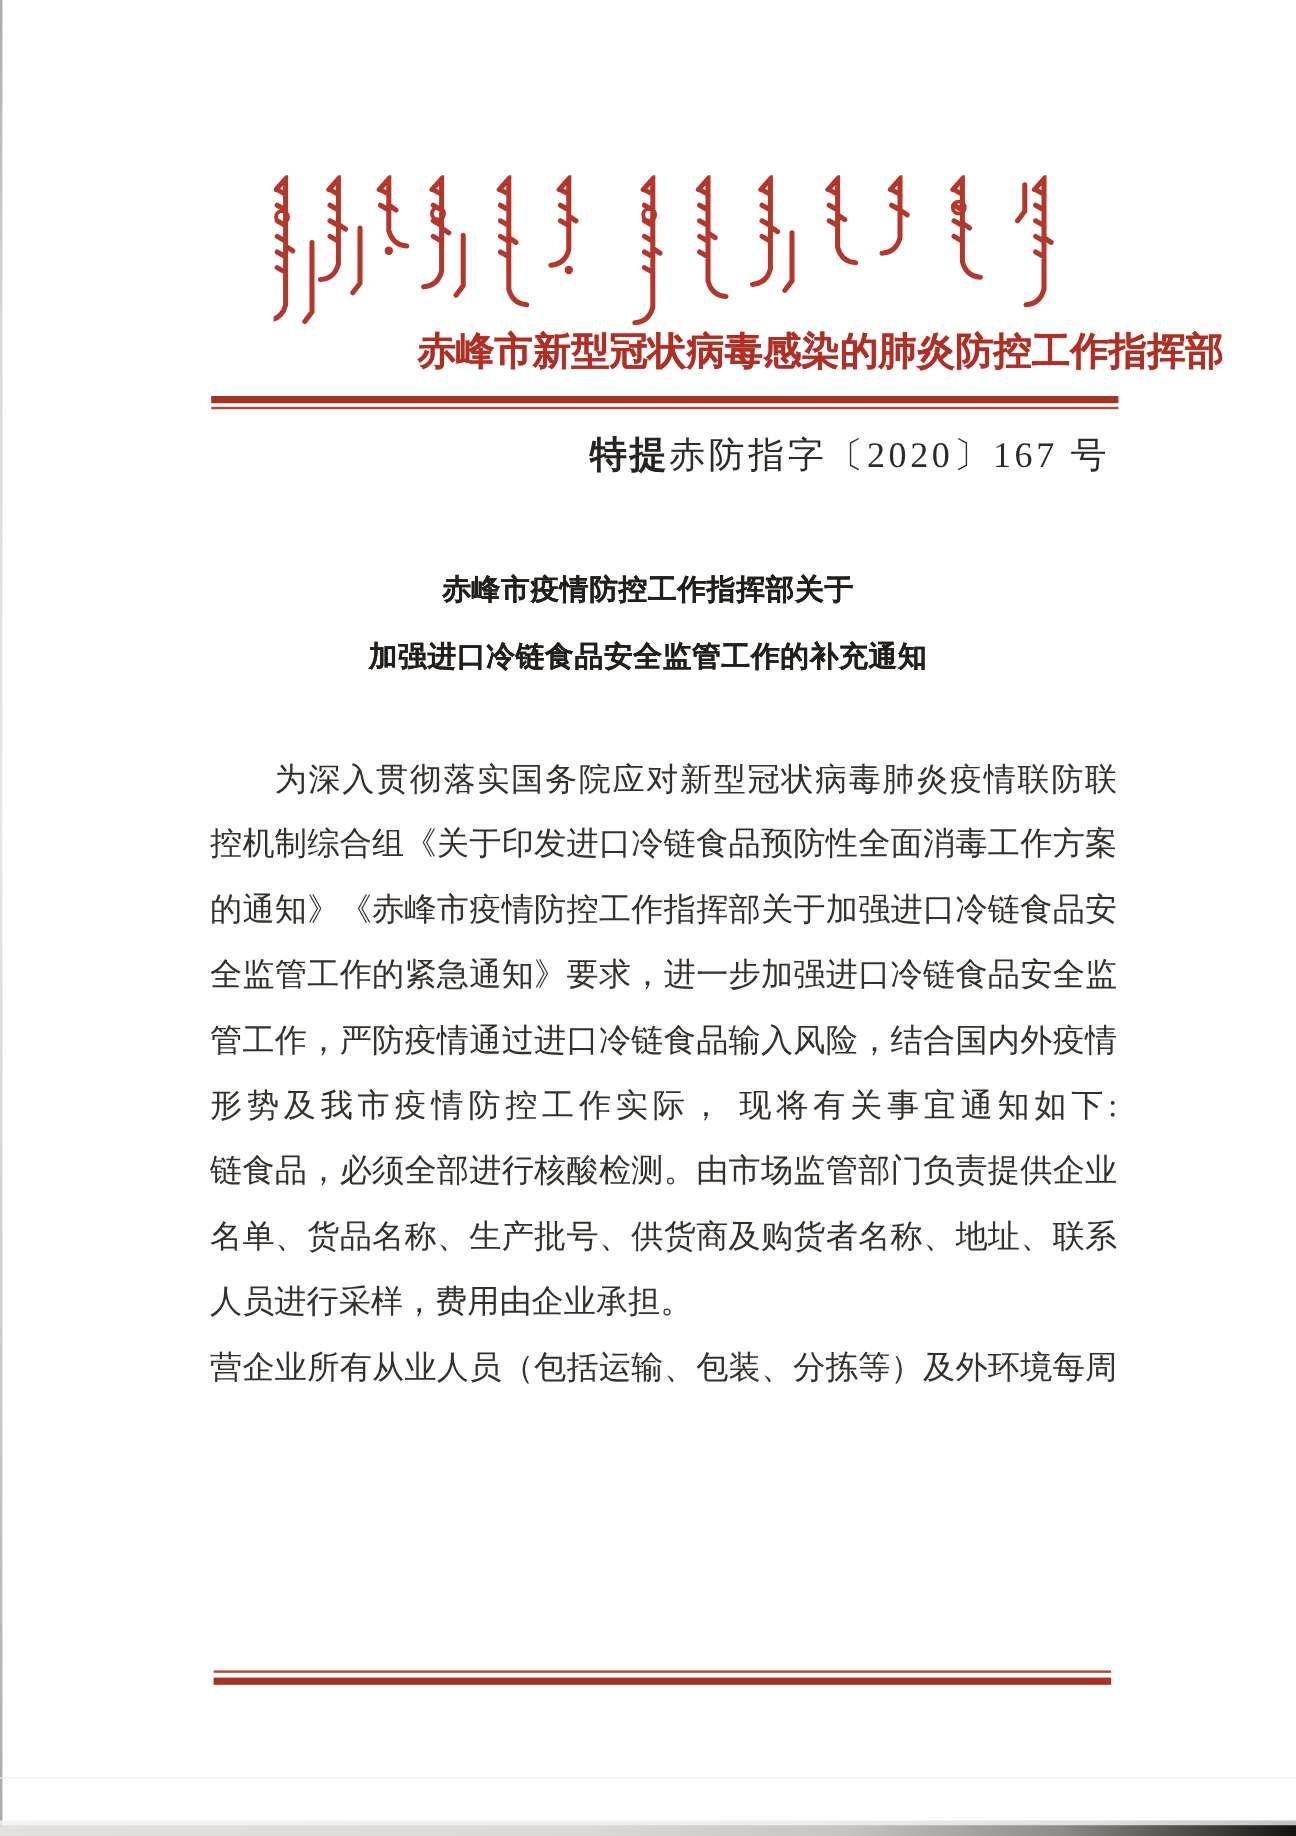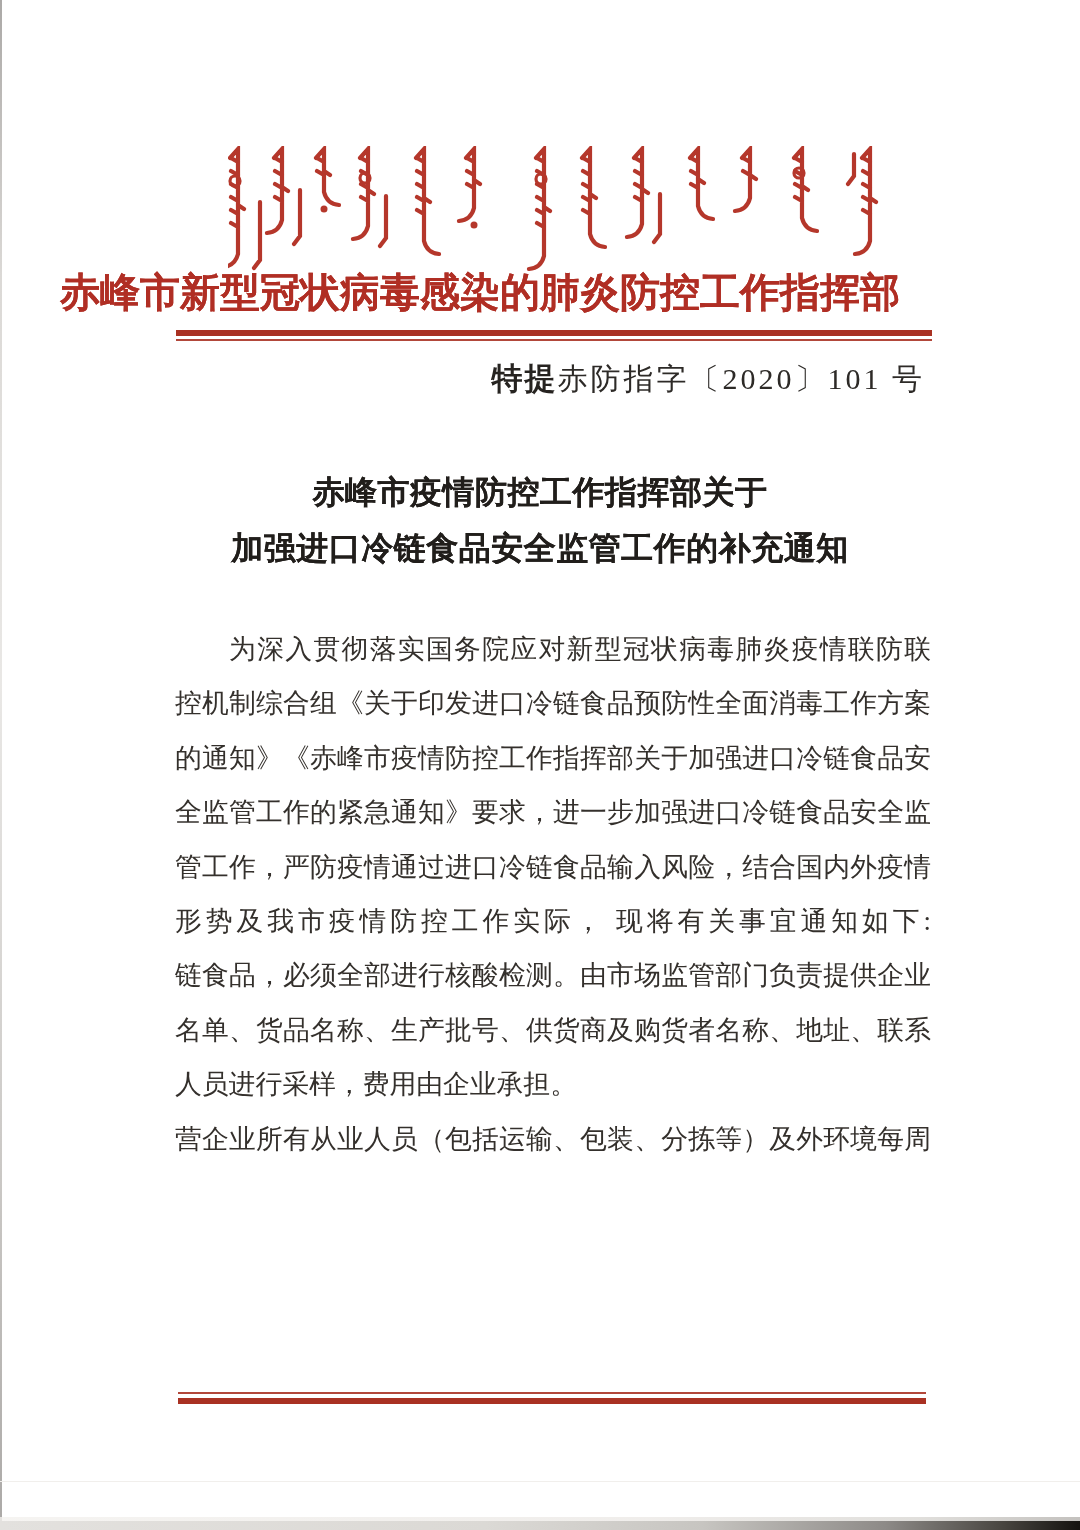--- a/index.html
+++ b/index.html
@@ -20,24 +20,24 @@
   .scan-line{position:absolute;left:0;width:100%;height:1px;background:#f1efec;}
   .edge-bottom{position:absolute;left:0;bottom:0;width:100%;height:9px;
     background:linear-gradient(to right,#e3e1de 0%,#dbd9d5 45%,#c7c5c1 65%,#8d8a87 82%,#47443f 93%,#14120f 100%);}
   .edge-bottom-soft{position:absolute;left:0;bottom:9px;width:100%;height:4px;
     background:linear-gradient(to right,#f3f1ee 0%,#ece9e6 60%,#d9d7d3 85%,#b5b2ae 100%);opacity:.8;}
 
   
   .mongolian{position:absolute;left:228px;top:146px;}
   .org-name{
     position:absolute;left:60px;right:60px;top:272px;
-    text-align:left;
+    text-align:right;
     font-family:"Liberation Sans","DejaVu Sans",sans-serif;
     font-weight:700;
-    font-size:40px;line-height:40px;
+    font-size:32px;line-height:40px;
     letter-spacing:0px;
     color:#b02e24;
     text-shadow:0 0 .6px #b02e24;
   }
   .rule-top{position:absolute;left:176px;top:330px;width:756px;}
   .rule-top .thick{height:6px;background:#a93122;}
   .rule-top .gap{height:3px;}
   .rule-top .thin{height:2px;background:#b2473a;}
 
   
@@ -51,21 +51,21 @@
   }
   .doc-no{
     font-family:"Liberation Serif","DejaVu Serif",serif;
     font-size:30px;color:#2d2a27;letter-spacing:3px;white-space:nowrap;
   }
 
   
   .doc-title{
     position:absolute;left:0;top:464px;width:1080px;
     text-align:center;
-    font-weight:700;font-size:32px;line-height:56px;
+    font-weight:700;font-size:24px;line-height:56px;
     color:#211e1b;letter-spacing:0.5px;
     text-shadow:0 0 .5px #211e1b;
   }
 
   
   .body-text{
     position:absolute;left:175px;top:622px;width:756px;
     font-size:26.8px;line-height:54.4px;
     color:#34302c;
   }
@@ -102,21 +102,21 @@
   <div class="org-name">赤峰市新型冠状病毒感染的肺炎防控工作指挥部</div>
 
   <div class="rule-top">
     <div class="thick"></div>
       <div class="gap"></div>
       <div class="thin"></div>
   </div>
 
   <div class="meta">
     <span class="priority">特提</span>
-    <span class="doc-no">赤防指字〔2020〕101 号</span>
+    <span class="doc-no">赤防指字〔2020〕167 号</span>
   </div>
 
   <div class="doc-title">
     <div>赤峰市疫情防控工作指挥部关于</div>
     <div>加强进口冷链食品安全监管工作的补充通知</div>
   </div>
 
   <div class="body-text">
     <div class="bl just indent">为深入贯彻落实国务院应对新型冠状病毒肺炎疫情联防联</div>
     <div class="bl just">控机制综合组《关于印发进口冷链食品预防性全面消毒工作方案</div>

